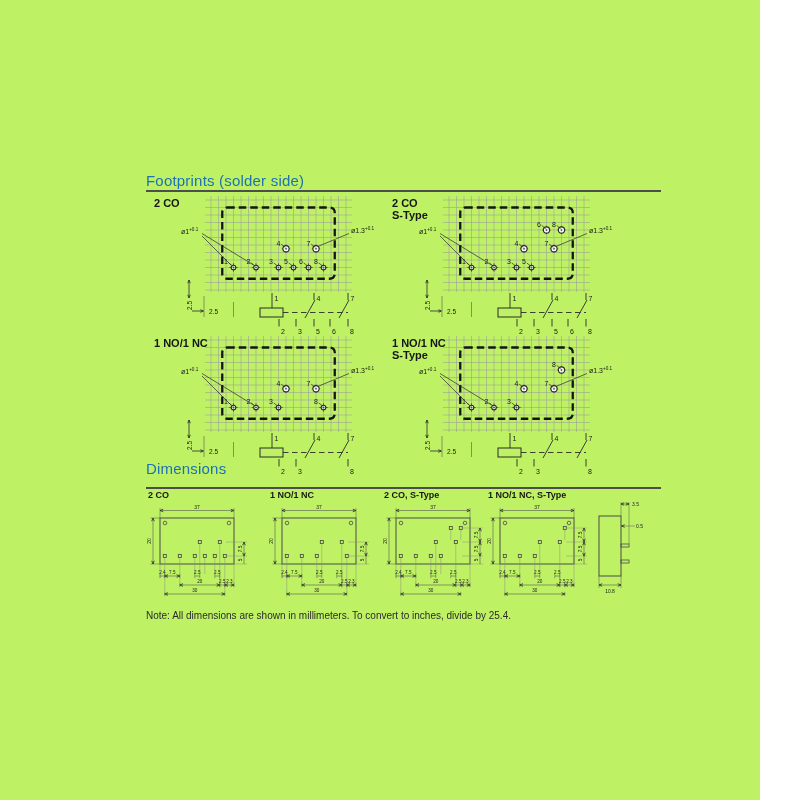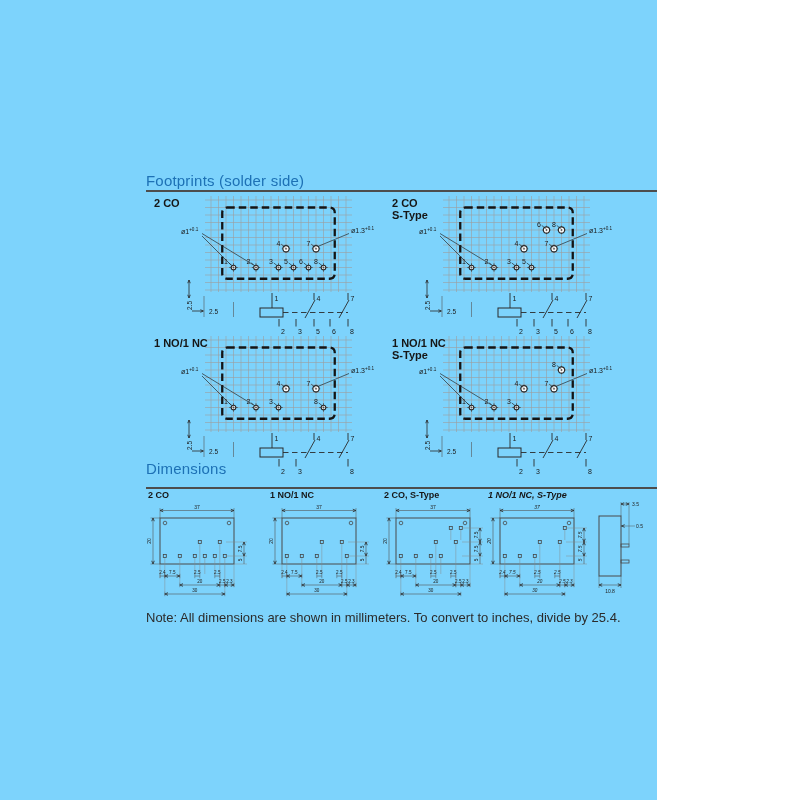--- a/index.html
+++ b/index.html
@@ -1,28 +1,28 @@
 <!DOCTYPE html>
 <html><head>
 <meta charset="utf-8">
 <style>
   html,body{margin:0;padding:0;background:#ffffff;}
   body{font-family:"Liberation Sans","DejaVu Sans",sans-serif;}
-  #page{position:relative;width:657px;height:800px;background:#7dd3fc;overflow:hidden;}
+  #page{position:relative;width:760px;height:800px;background:#bef264;overflow:hidden;}
   .sec-title{position:absolute;font-size:15px;font-weight:500;letter-spacing:.2px;}
   .rule{position:absolute;height:2px;background:#4d4d4d;}
   .fp-cell{position:absolute;width:258px;height:146px;}
   .fp-label{position:absolute;left:8px;top:1px;font-size:11px;font-weight:bold;color:#161616;line-height:12px;white-space:pre-line;z-index:2;}
   .fp-cell svg{position:absolute;left:0;top:0;}
   .dim-cell{position:absolute;width:130px;height:118px;}
   .dim-label{position:absolute;left:2px;top:0;font-size:9px;font-weight:bold;color:#161616;z-index:2;}
   .dim-cell svg{position:absolute;left:0;top:12px;}
   .side-cell{position:absolute;width:72px;height:118px;}
   .side-cell svg{position:absolute;left:0;top:2px;}
-  #note{position:absolute;font-size:13px;color:#2b2b2b;}
+  #note{position:absolute;font-size:10px;color:#2b2b2b;}
   svg text{font-family:"Liberation Sans","DejaVu Sans",sans-serif;}
 </style>
 </head>
 <body>
 
 <div id="page">
   <div class="sec-title" style="left: 146px; top: 172px; color: rgb(29, 113, 181);">Footprints (solder side)</div>
   <div class="rule" style="left:146px;top:190px;width:515px;"></div>
   <div id="fp-row">
       <div class="fp-cell" style="left: 146px; top: 196px;">
@@ -763,21 +763,21 @@
           <path d="M84.8 81.7 L88 83 L84.8 84.3" fill="none" stroke="#2a2a2a" stroke-width="0.8"></path>
           <text x="83.4" y="81.4" font-size="4.6" fill="#222" text-anchor="middle">2.3</text>
           <line x1="18.8" y1="89.8" x2="18.8" y2="94.2" stroke="#555" stroke-width="0.5"></line>
           <line x1="78.8" y1="89.8" x2="78.8" y2="94.2" stroke="#555" stroke-width="0.5"></line>
           <line x1="18.8" y1="92" x2="78.8" y2="92" stroke="#555" stroke-width="0.6"></line>
           <path d="M22 90.7 L18.8 92 L22 93.3" fill="none" stroke="#2a2a2a" stroke-width="0.8"></path>
           <path d="M75.6 90.7 L78.8 92 L75.6 93.3" fill="none" stroke="#2a2a2a" stroke-width="0.8"></path>
           <text x="48.8" y="90.4" font-size="4.6" fill="#222" text-anchor="middle">30</text>
         </svg>
       </div>
-      <div class="dim-cell" style="left: 486px; top: 490px; font-style: italic;">
+      <div class="dim-cell" style="left: 486px; top: 490px;">
         <div class="dim-label">1 NO/1 NC, S-Type</div>
         <svg viewBox="0 0 130 106" width="130" height="106">
           <rect x="14" y="16" width="74" height="46" fill="none" stroke="#4a4a4a" stroke-width="1"></rect>
           <circle cx="19" cy="21" r="1.8" fill="none" stroke="#4a4a4a" stroke-width="0.8"></circle>
           <circle cx="83" cy="21" r="1.8" fill="none" stroke="#4a4a4a" stroke-width="0.8"></circle>
           <rect x="17.3" y="52.5" width="3" height="3" fill="none" stroke="#444" stroke-width="0.8"></rect>
           <line x1="18.8" y1="56" x2="18.8" y2="90" stroke="#888" stroke-width="0.45"></line>
           <rect x="32.3" y="52.5" width="3" height="3" fill="none" stroke="#444" stroke-width="0.8"></rect>
           <line x1="33.8" y1="56" x2="33.8" y2="81" stroke="#888" stroke-width="0.45"></line>
           <rect x="47.3" y="52.5" width="3" height="3" fill="none" stroke="#444" stroke-width="0.8"></rect>

